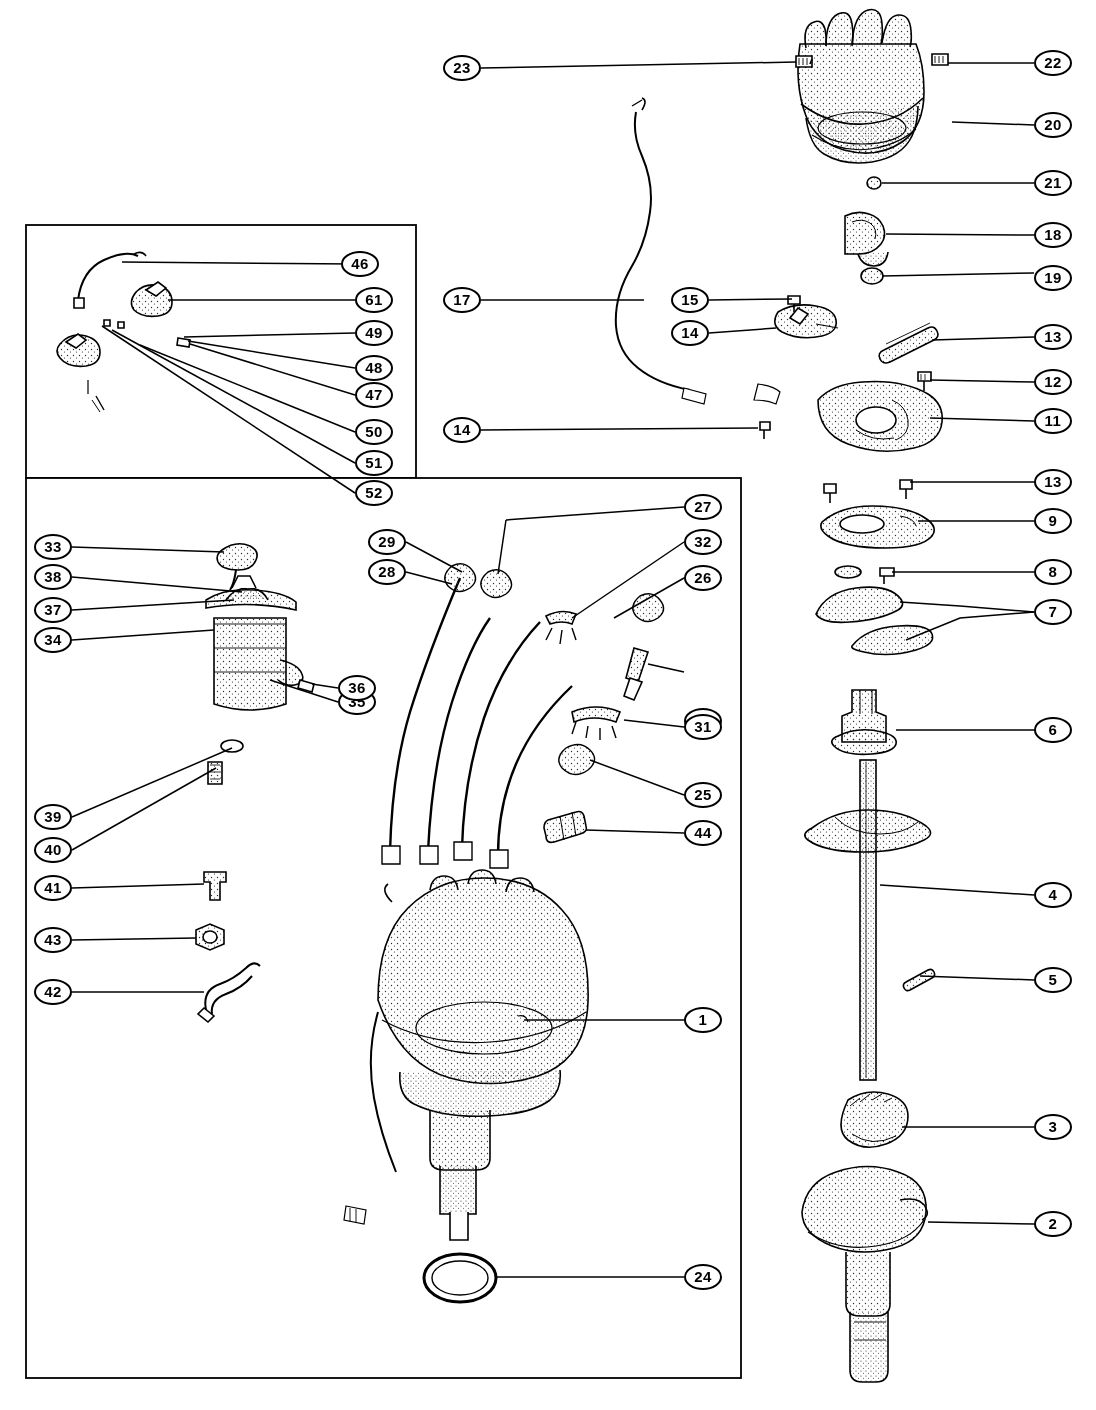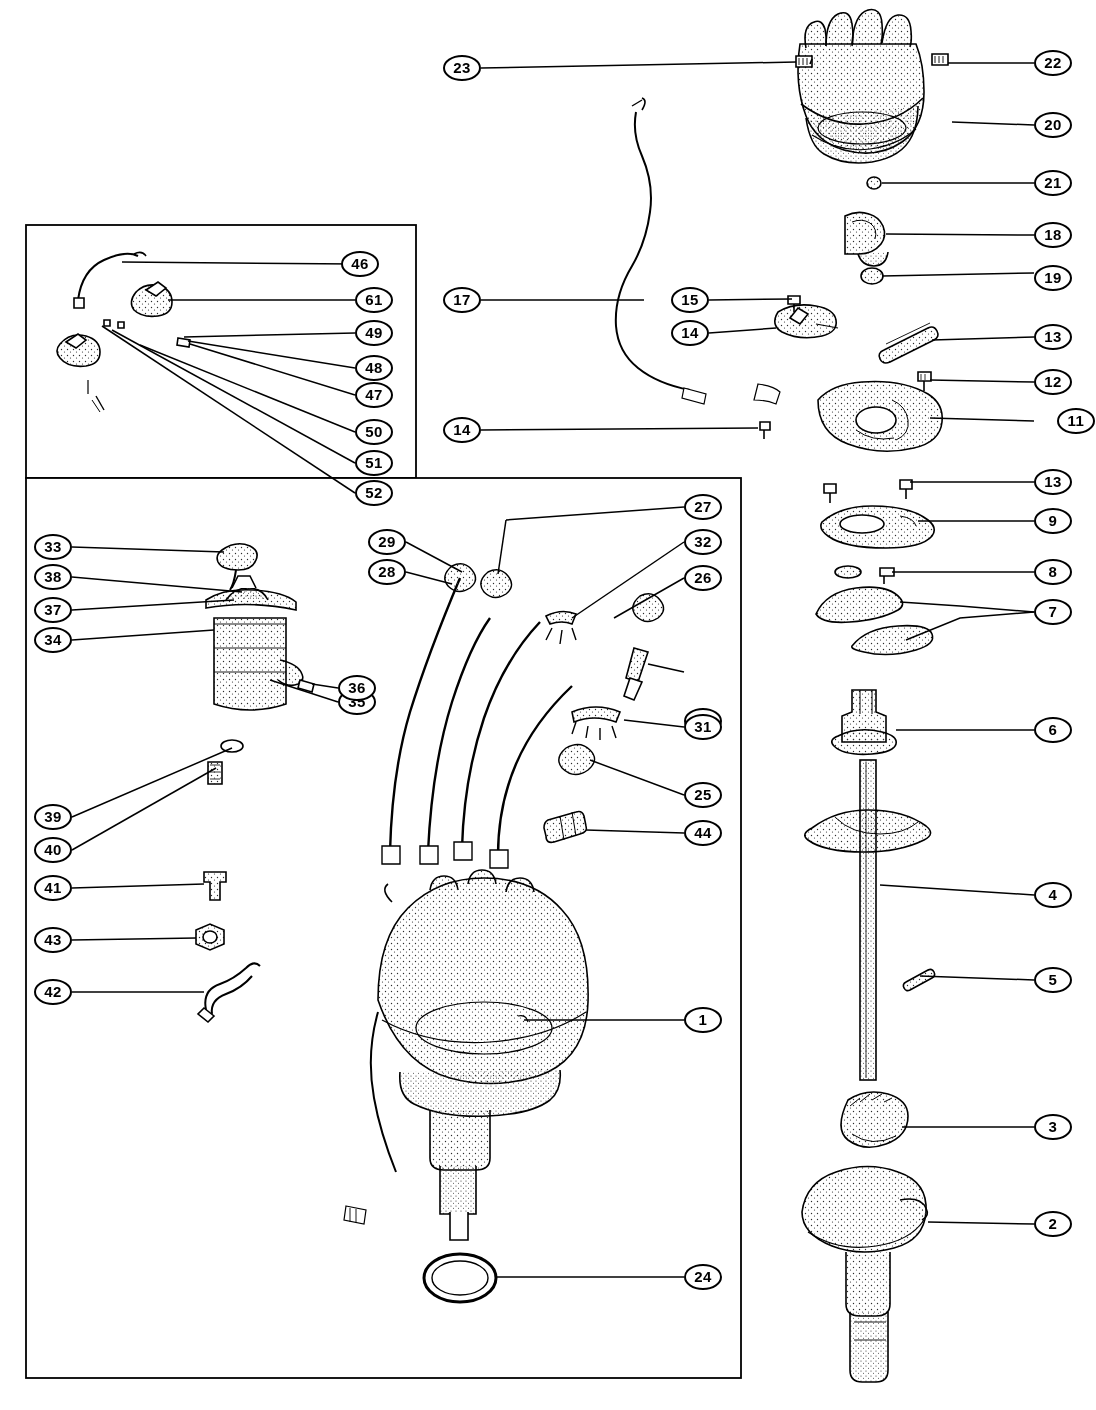--- a/index.html
+++ b/index.html
@@ -371,21 +371,21 @@
   <div class="callout" style="left:703px;  top:1020px;">1</div>
   <div class="callout" style="left:1053px; top:1224px;">2</div>
   <div class="callout" style="left:1053px; top:1127px;">3</div>
   <div class="callout" style="left:1053px; top:895px;">4</div>
   <div class="callout" style="left:1053px; top:980px;">5</div>
   <div class="callout" style="left:1053px; top:730px;">6</div>
   <div class="callout" style="left:1053px; top:612px;">7</div>
   <div class="callout" style="left:1053px; top:572px;">8</div>
   <div class="callout" style="left:1053px; top:521px;">9</div>
   <div class="callout" style="left:1053px; top:482px;">13</div>
-  <div class="callout" style="left:1076px; top:421px;text-align:center;">11</div>
+  <div class="callout" style="left:1053px; top:421px;text-align:center;">11</div>
   <div class="callout" style="left:1053px; top:382px;">12</div>
   <div class="callout" style="left:1053px; top:337px;">13</div>
   <div class="callout" style="left:690px;  top:333px;">14</div>
   <div class="callout" style="left:690px;  top:300px;">15</div>
   <div class="callout" style="left:462px;  top:430px;">14</div>
   <div class="callout" style="left:462px;  top:300px;">17</div>
   <div class="callout" style="left:1053px; top:235px;">18</div>
   <div class="callout" style="left:1053px; top:278px;">19</div>
   <div class="callout" style="left:1053px; top:125px;">20</div>
   <div class="callout" style="left:1053px; top:183px;">21</div>

